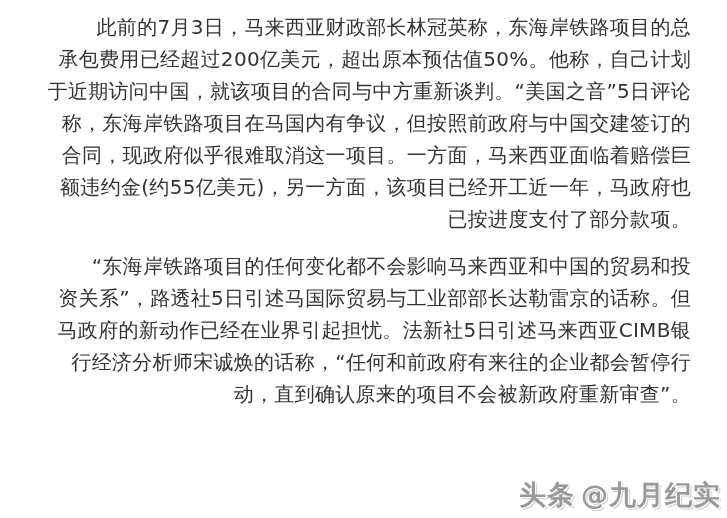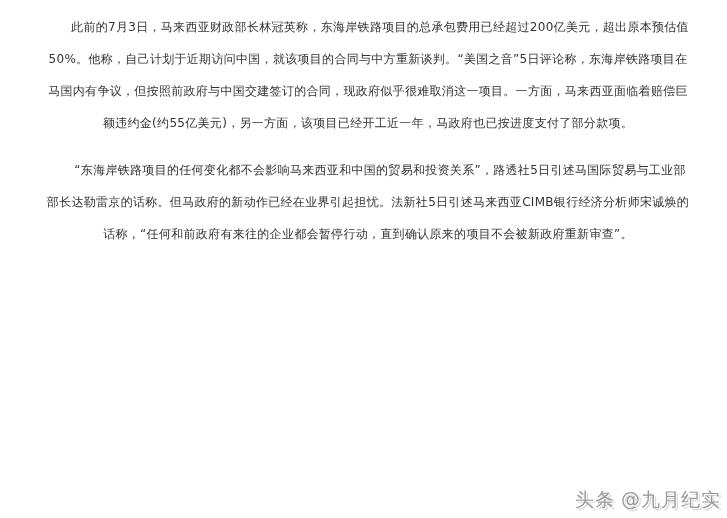--- a/index.html
+++ b/index.html
@@ -12,34 +12,34 @@
     background: #ffffff;
     position: relative;
     overflow: hidden;
     font-family: "DejaVu Sans", "Liberation Sans", sans-serif;
   }
   .article {
     padding: 11px 36px 0 45px;
   }
   .para {
     margin: 0 0 15px 0;
-    font-size: 12px;
+    font-size: 20px;
     line-height: 32px;
     color: #333333;
     text-indent: 2em;
     letter-spacing: 0.3px;
-    text-align: center;
+    text-align: right;
     word-break: break-all;
   }
   .watermark {
     position: absolute;
     right: 6px;
     bottom: 5px;
-    font-size: 19px;
-    font-weight: normal;
+    font-size: 27px;
+    font-weight: bold;
     color: #999999;
     letter-spacing: 1px;
     text-shadow: 1px 1px 0 #ffffff, 2px 2px 1px #cccccc;
     white-space: nowrap;
     user-select: none;
   }
   .watermark .logo {
     margin-right: 6px;
   }
 </style>

